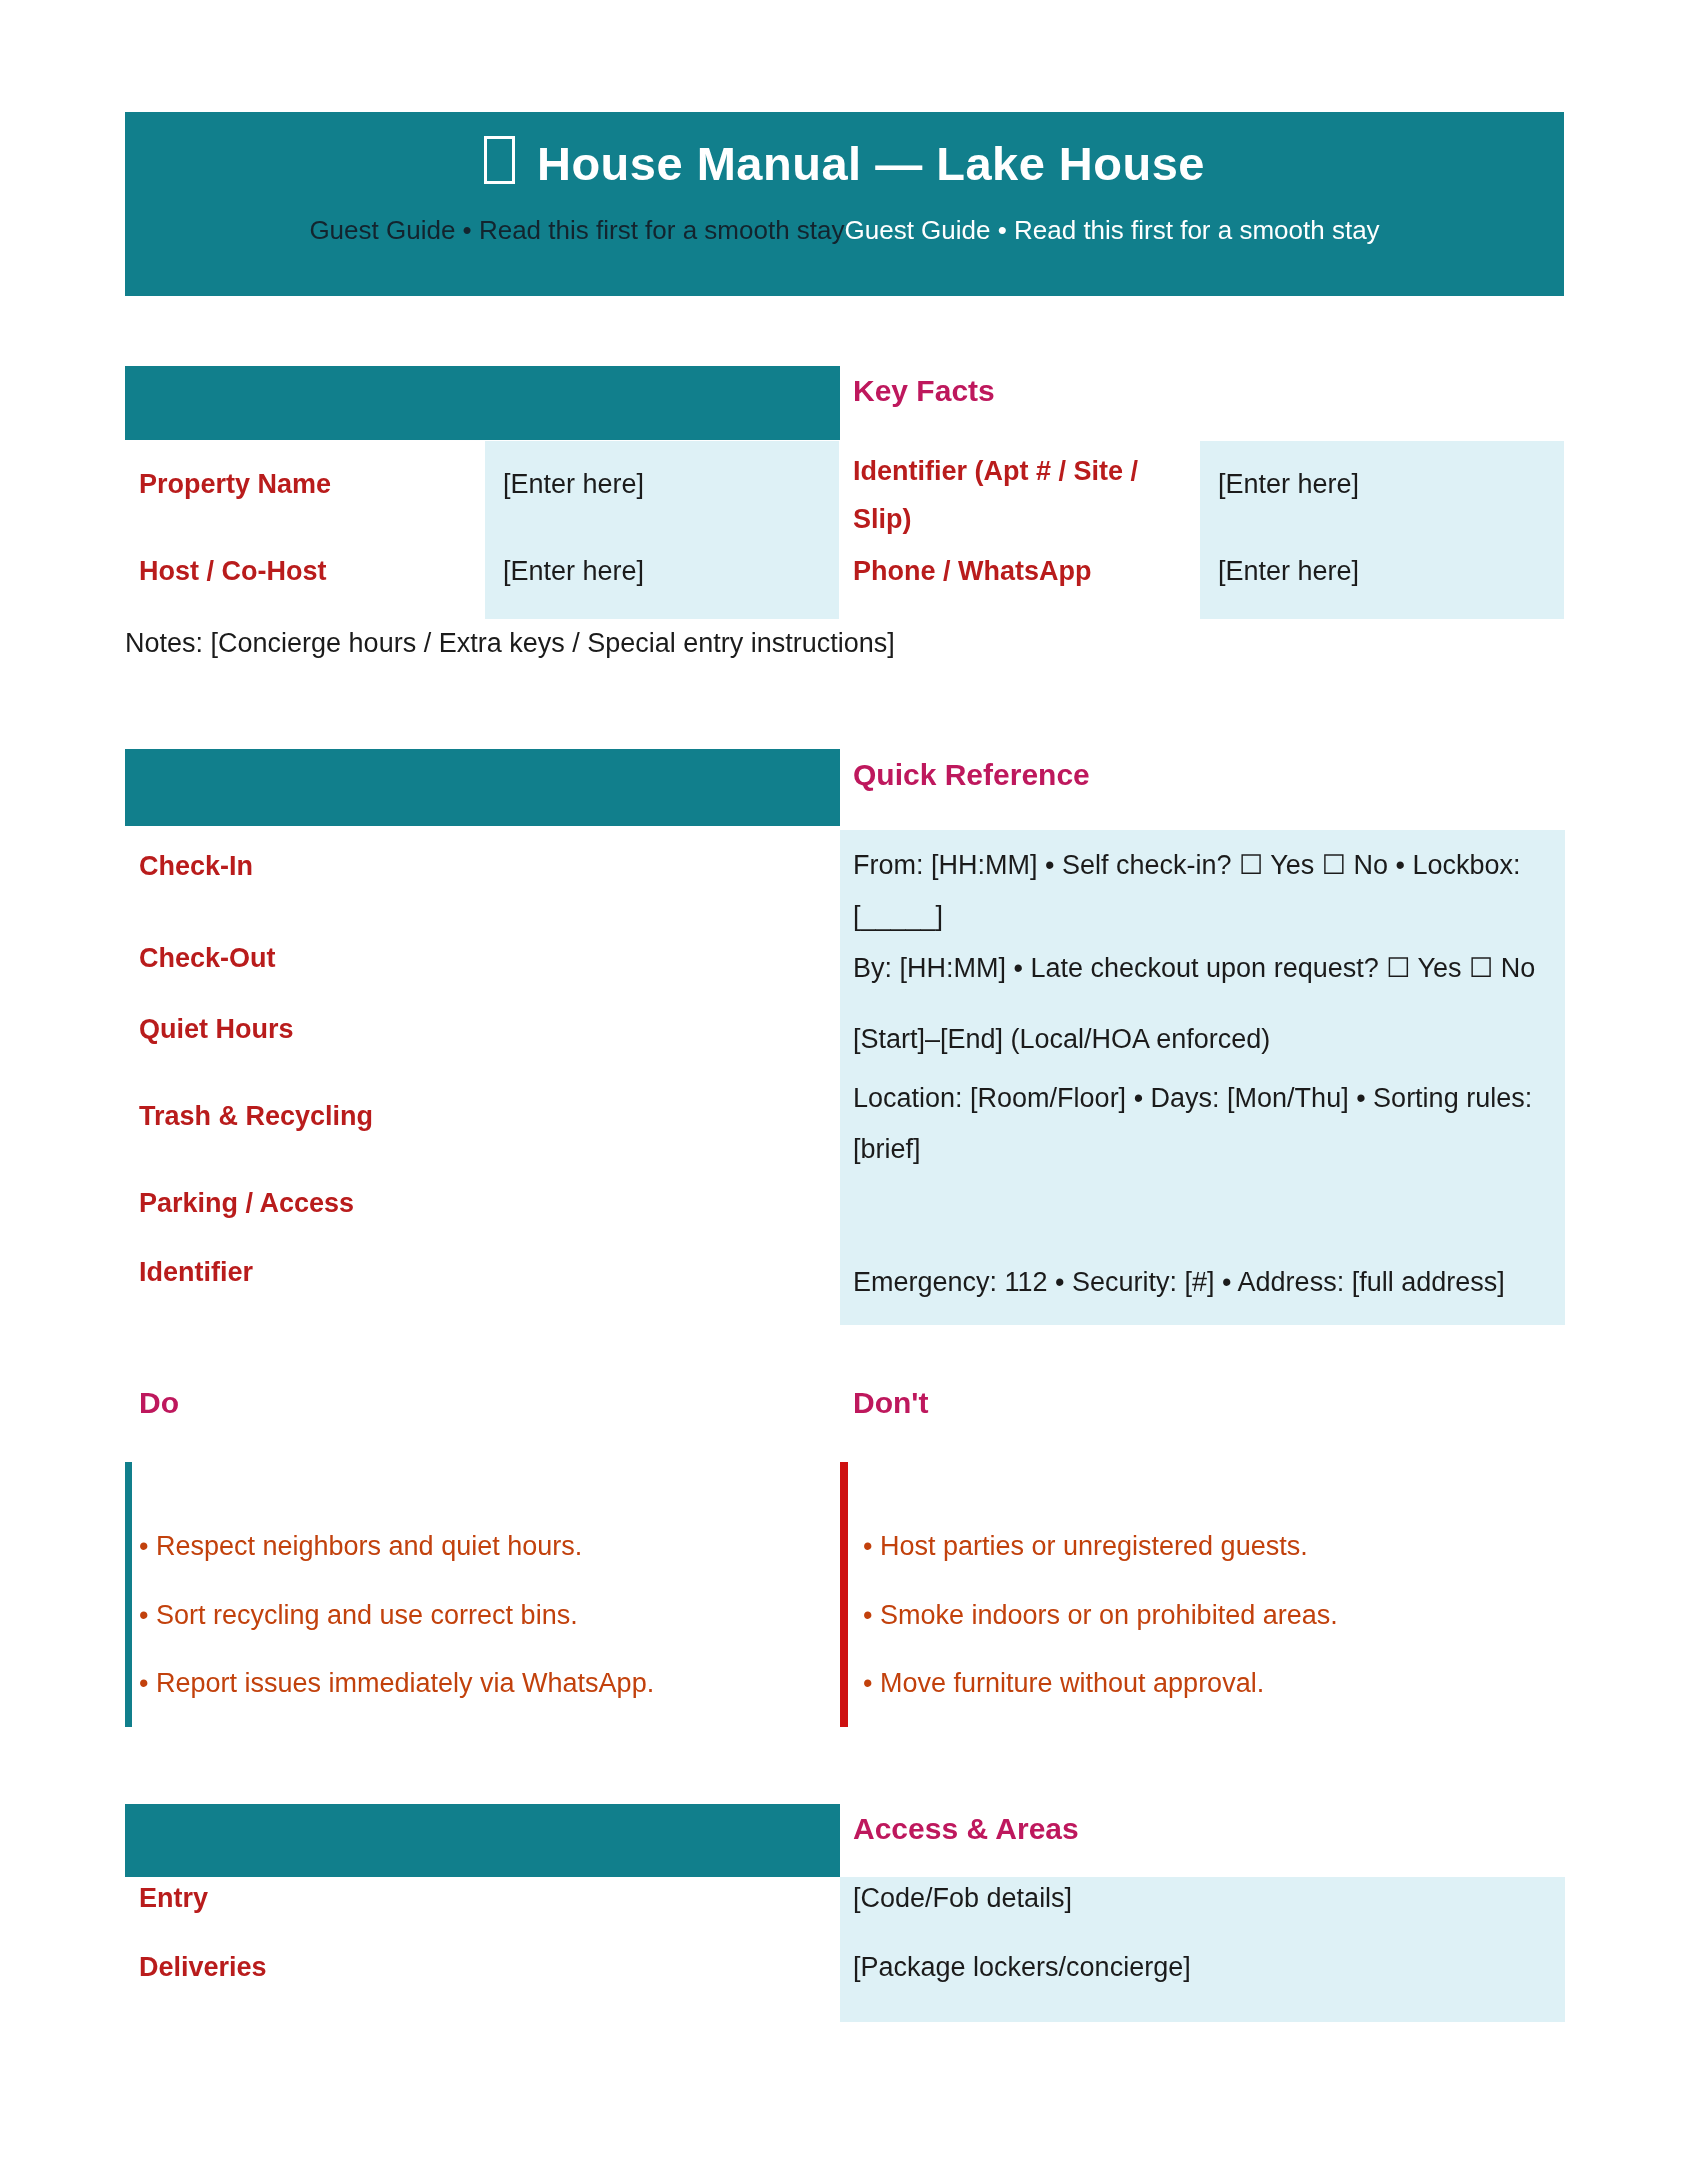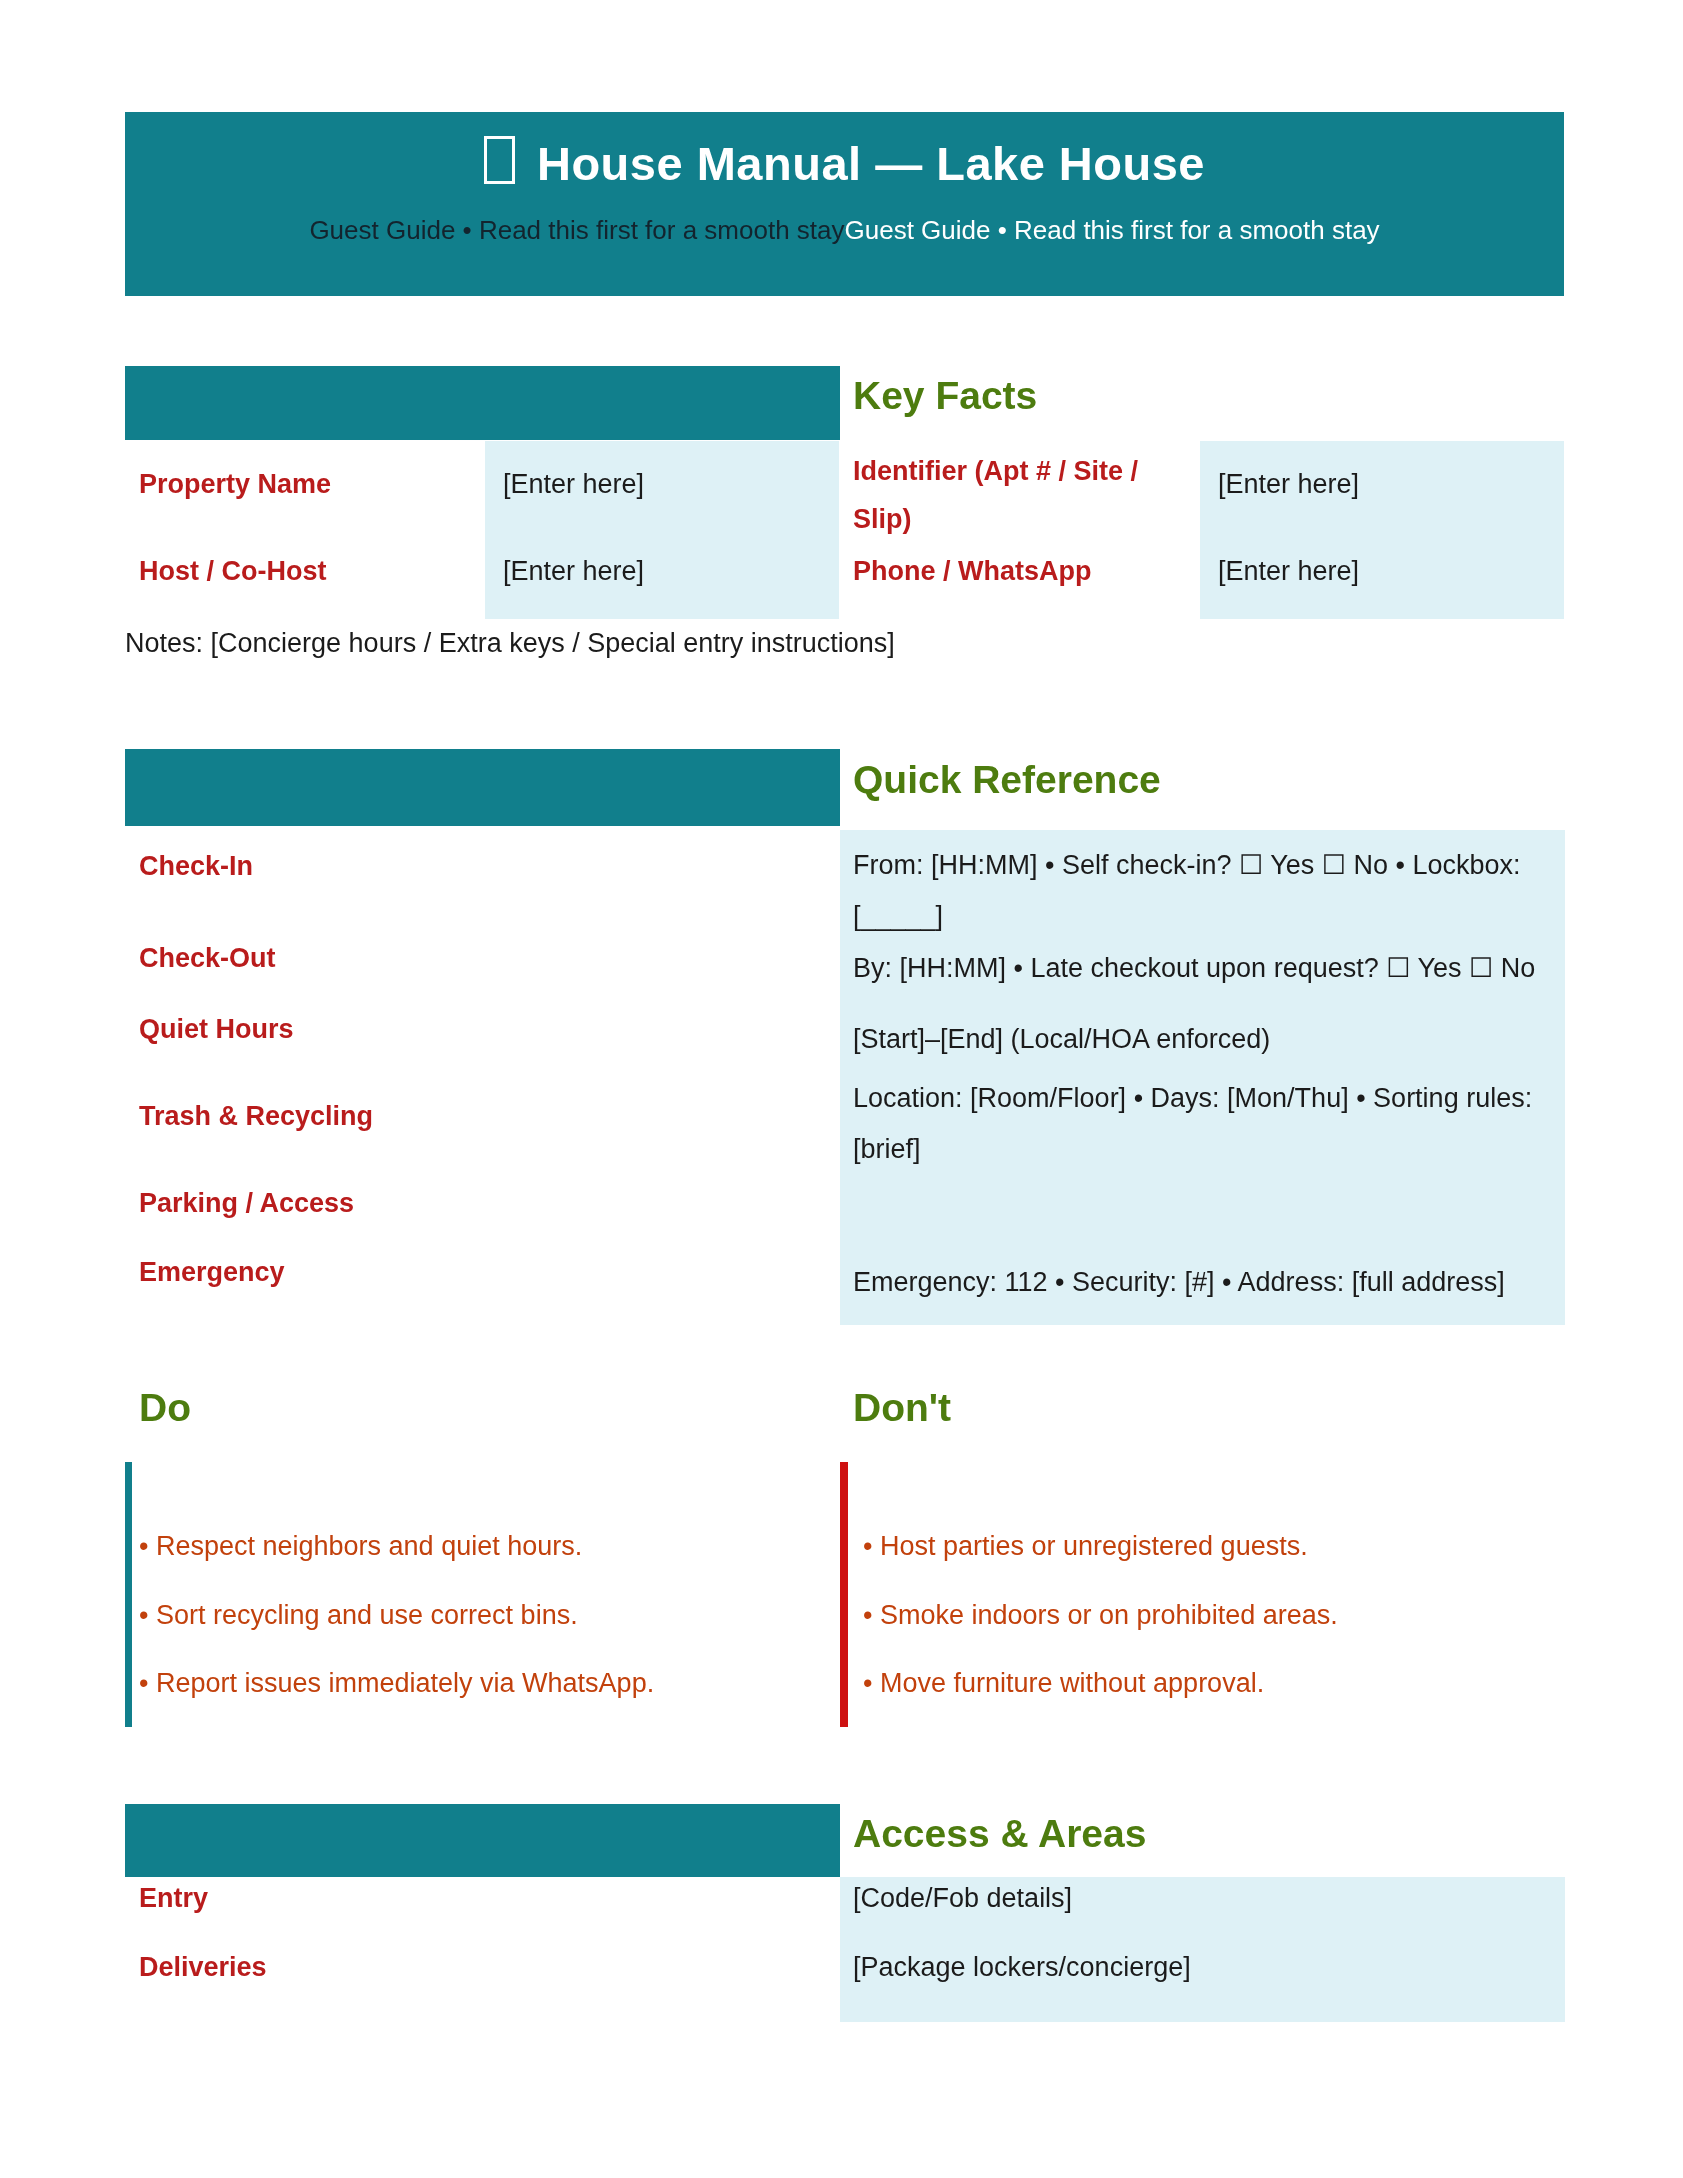--- a/index.html
+++ b/index.html
@@ -9,21 +9,21 @@
   
   .band{position:absolute;left:125px;top:112px;width:1439px;height:184px;background:#117f8c;}
   .band-title{padding-top:24px;text-align:center;font-size:47px;font-weight:bold;color:#ffffff;letter-spacing:0.5px;}
   .tofu{display:inline-block;width:25px;height:42px;border:3px solid #ffffff;margin-right:22px;vertical-align:-4px;}
   .band-subtitle{margin-top:24px;text-align:center;font-size:26px;}
   .sub-dark{color:#13242e;}
   .sub-light{color:#ffffff;}
 
   
   .accent-bar{position:absolute;left:125px;width:715px;background:#117f8c;}
-  .section-heading{position:absolute;left:853px;font-size:39px;font-weight:bold;color:#4d7c0f;}
+  .section-heading{position:absolute;left:853px;font-size:30px;font-weight:bold;color:#be185d;}
   .cell{position:absolute;background:#def1f6;}
   .label{position:absolute;font-size:27px;font-weight:bold;color:#b91c1c;}
   .value{position:absolute;font-size:27px;color:#1b1b1b;}
   .vbar{position:absolute;top:1462px;height:265px;}
   .bullet{position:absolute;font-size:27px;color:#c2410c;width:644px;}
   .footer{position:absolute;left:125px;top:2045px;width:1439px;text-align:center;font-size:29px;color:#111111;}
 </style>
 </head>
 <body>
 
@@ -67,21 +67,21 @@
   <div class="value" style="left:853px;top:943px;width:698px;line-height:51px;">By: [HH:MM] • Late checkout upon request? ☐ Yes ☐ No</div>
 
   <div class="label" style="left:139px;top:1014px;">Quiet Hours</div>
   <div class="value" style="left:853px;top:1014px;width:698px;line-height:51px;">[Start]–[End] (Local/HOA enforced)</div>
 
   <div class="label" style="left:139px;top:1101px;">Trash &amp; Recycling</div>
   <div class="value" style="left:853px;top:1073px;width:698px;line-height:51px;">Location: [Room/Floor] • Days: [Mon/Thu] • Sorting rules: [brief]</div>
 
   <div class="label" style="left:139px;top:1188px;">Parking / Access</div>
 
-  <div class="label" style="left:139px;top:1257px;">Emergency</div>
+  <div class="label" style="left:139px;top:1257px;">Identifier</div>
   <div class="value" style="left:853px;top:1257px;width:698px;line-height:51px;">Emergency: 112 • Security: [#] • Address: [full address]</div>
 
   <div class="section-heading" style="left:139px;top:1386px;">Do</div>
   <div class="section-heading" style="left:853px;top:1386px;">Don't</div>
 
   <div class="vbar" style="left:125px;width:7px;background:#117f8c;"></div>
   <div class="vbar" style="left:840px;width:8px;background:#ce1111;"></div>
 
   <div class="bullet" style="left:139px;top:1531px;">• Respect neighbors and quiet hours.</div>
   <div class="bullet" style="left:139px;top:1600px;">• Sort recycling and use correct bins.</div>

